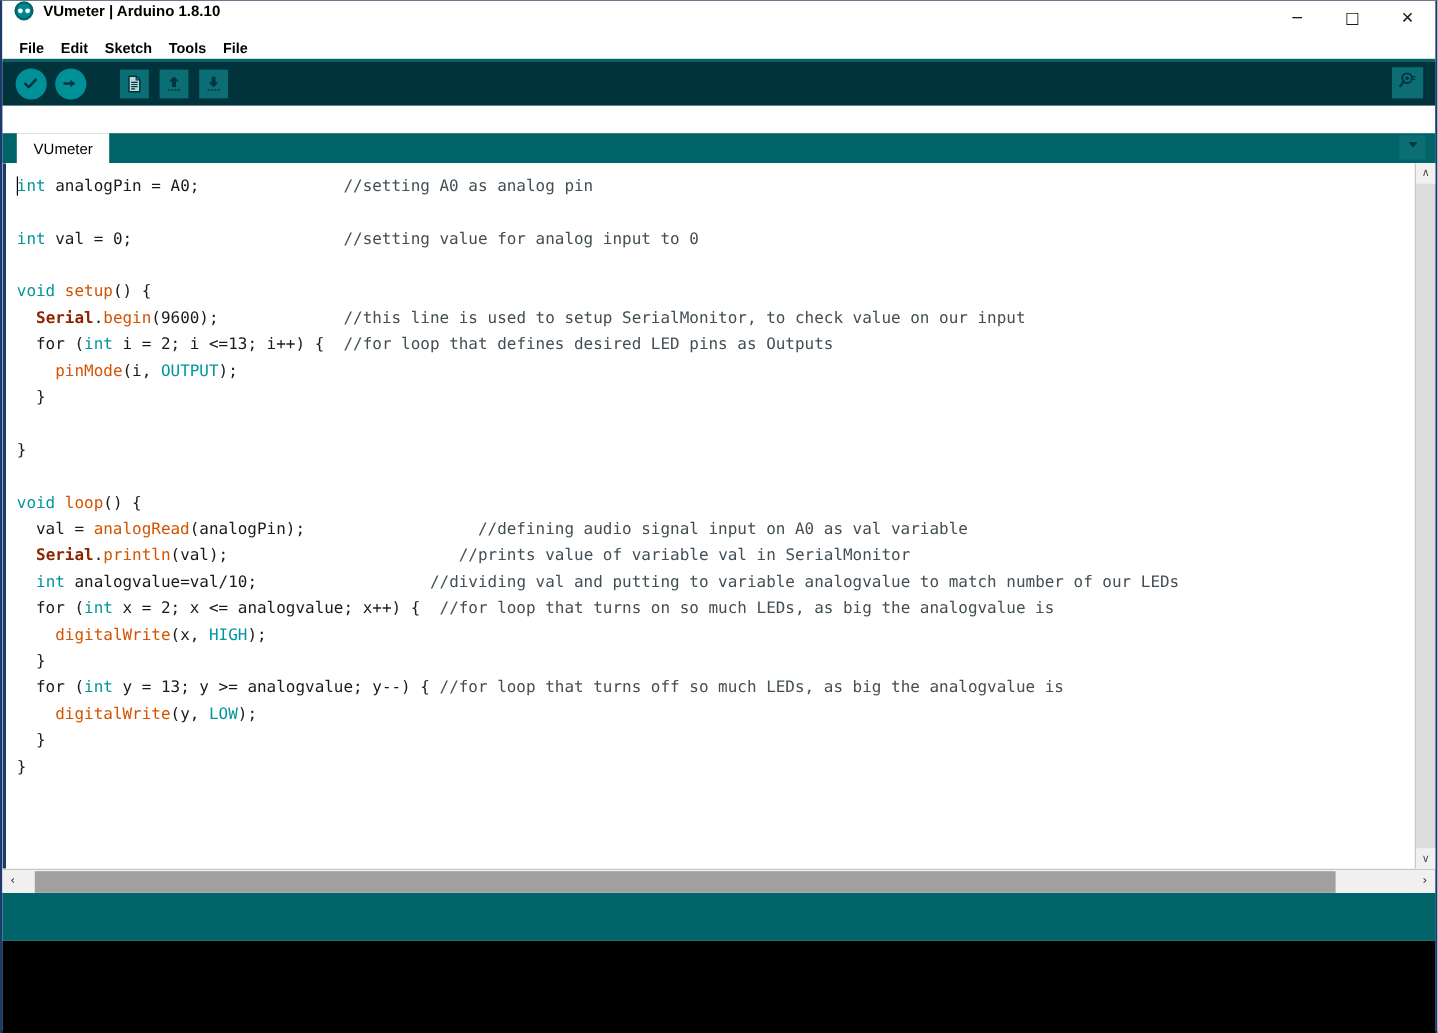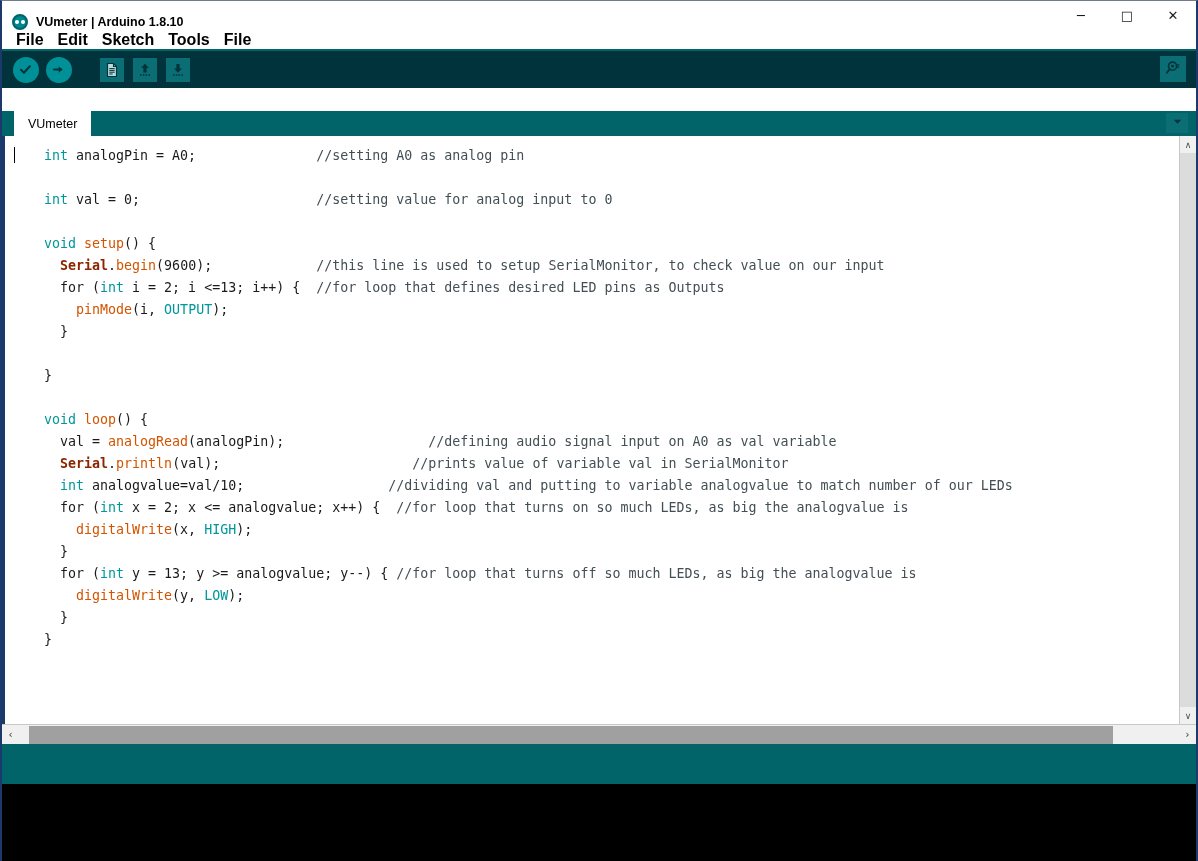--- a/index.html
+++ b/index.html
@@ -21,21 +21,21 @@
     border-right: 2px solid #1b3a6b;
     border-bottom: 2px solid #1b3a6b;
     border-top: 1px solid #6f7b8c;
   }
 
   
   .titlebar {
     height: 29px;
     background: #ffffff;
     display: flex;
-    align-items: flex-end;
+    align-items: flex-start;
     position: relative;
   }
   .title-left {
     display: flex;
     align-items: center;
     gap: 8px;
     padding-left: 10px;
   }
   .app-logo {
     width: 16px; height: 16px;
@@ -78,21 +78,21 @@
   .menubar {
     height: 21px;
     background: #ffffff;
     display: flex;
     align-items: center;
     padding-left: 8px;
     gap: 2px;
     border-bottom: 2px solid #006468;
   }
   .menu-item {
-    font-size: 16px;
+    font-size: 12px;
     color: #000000;
     padding: 2px 6px;
     font-weight: 600;
     white-space: nowrap;
   }
 
   
   .toolbar {
     height: 37px;
     background: #00333b;
@@ -169,21 +169,20 @@
     width: 3px;
     background: #1b3a6b;
     flex: 0 0 3px;
   }
   .code-area {
     flex: 1 1 auto;
     position: relative;
     overflow: hidden;
     background: #ffffff;
     padding-top: 9px;
-    padding-left: 30px;
   }
   pre.code {
     font-family: "DejaVu Sans Mono", "Liberation Mono", monospace;
     font-size: 13.3px;
     line-height: 22px;
     color: #1a1a1a;
     white-space: pre;
     margin: 0;
     padding-left: 9px;
     letter-spacing: 0px;

